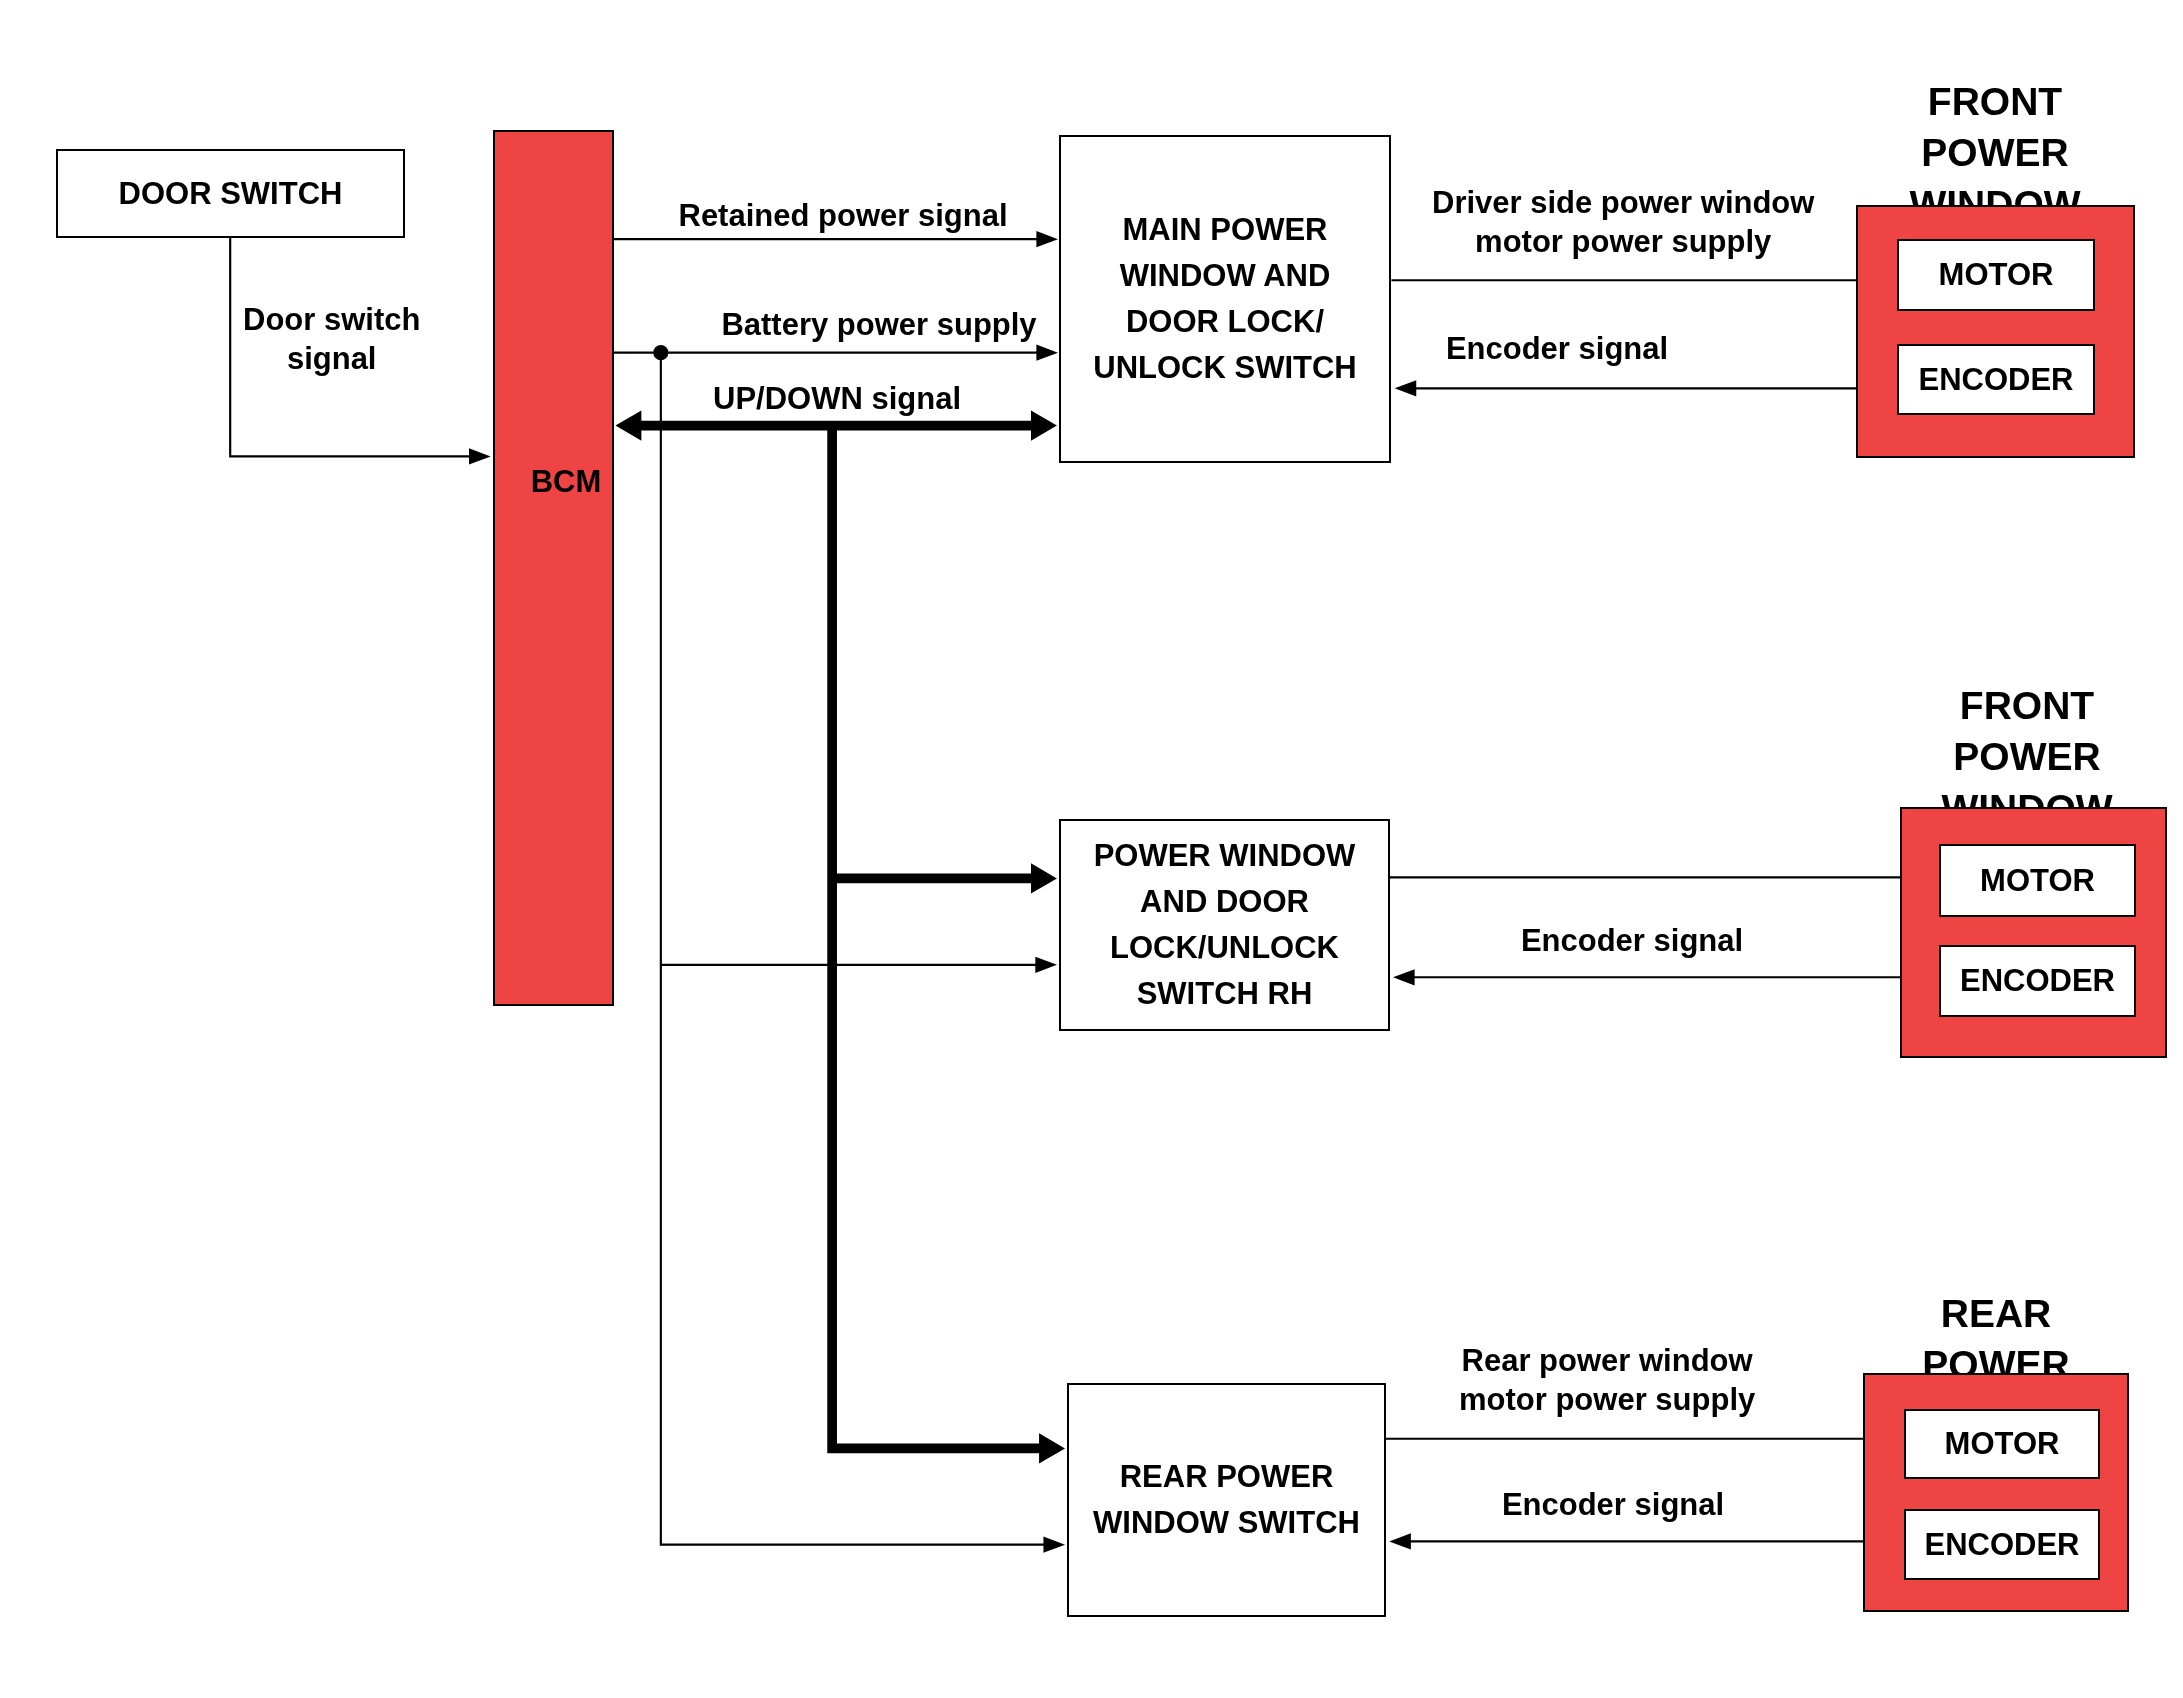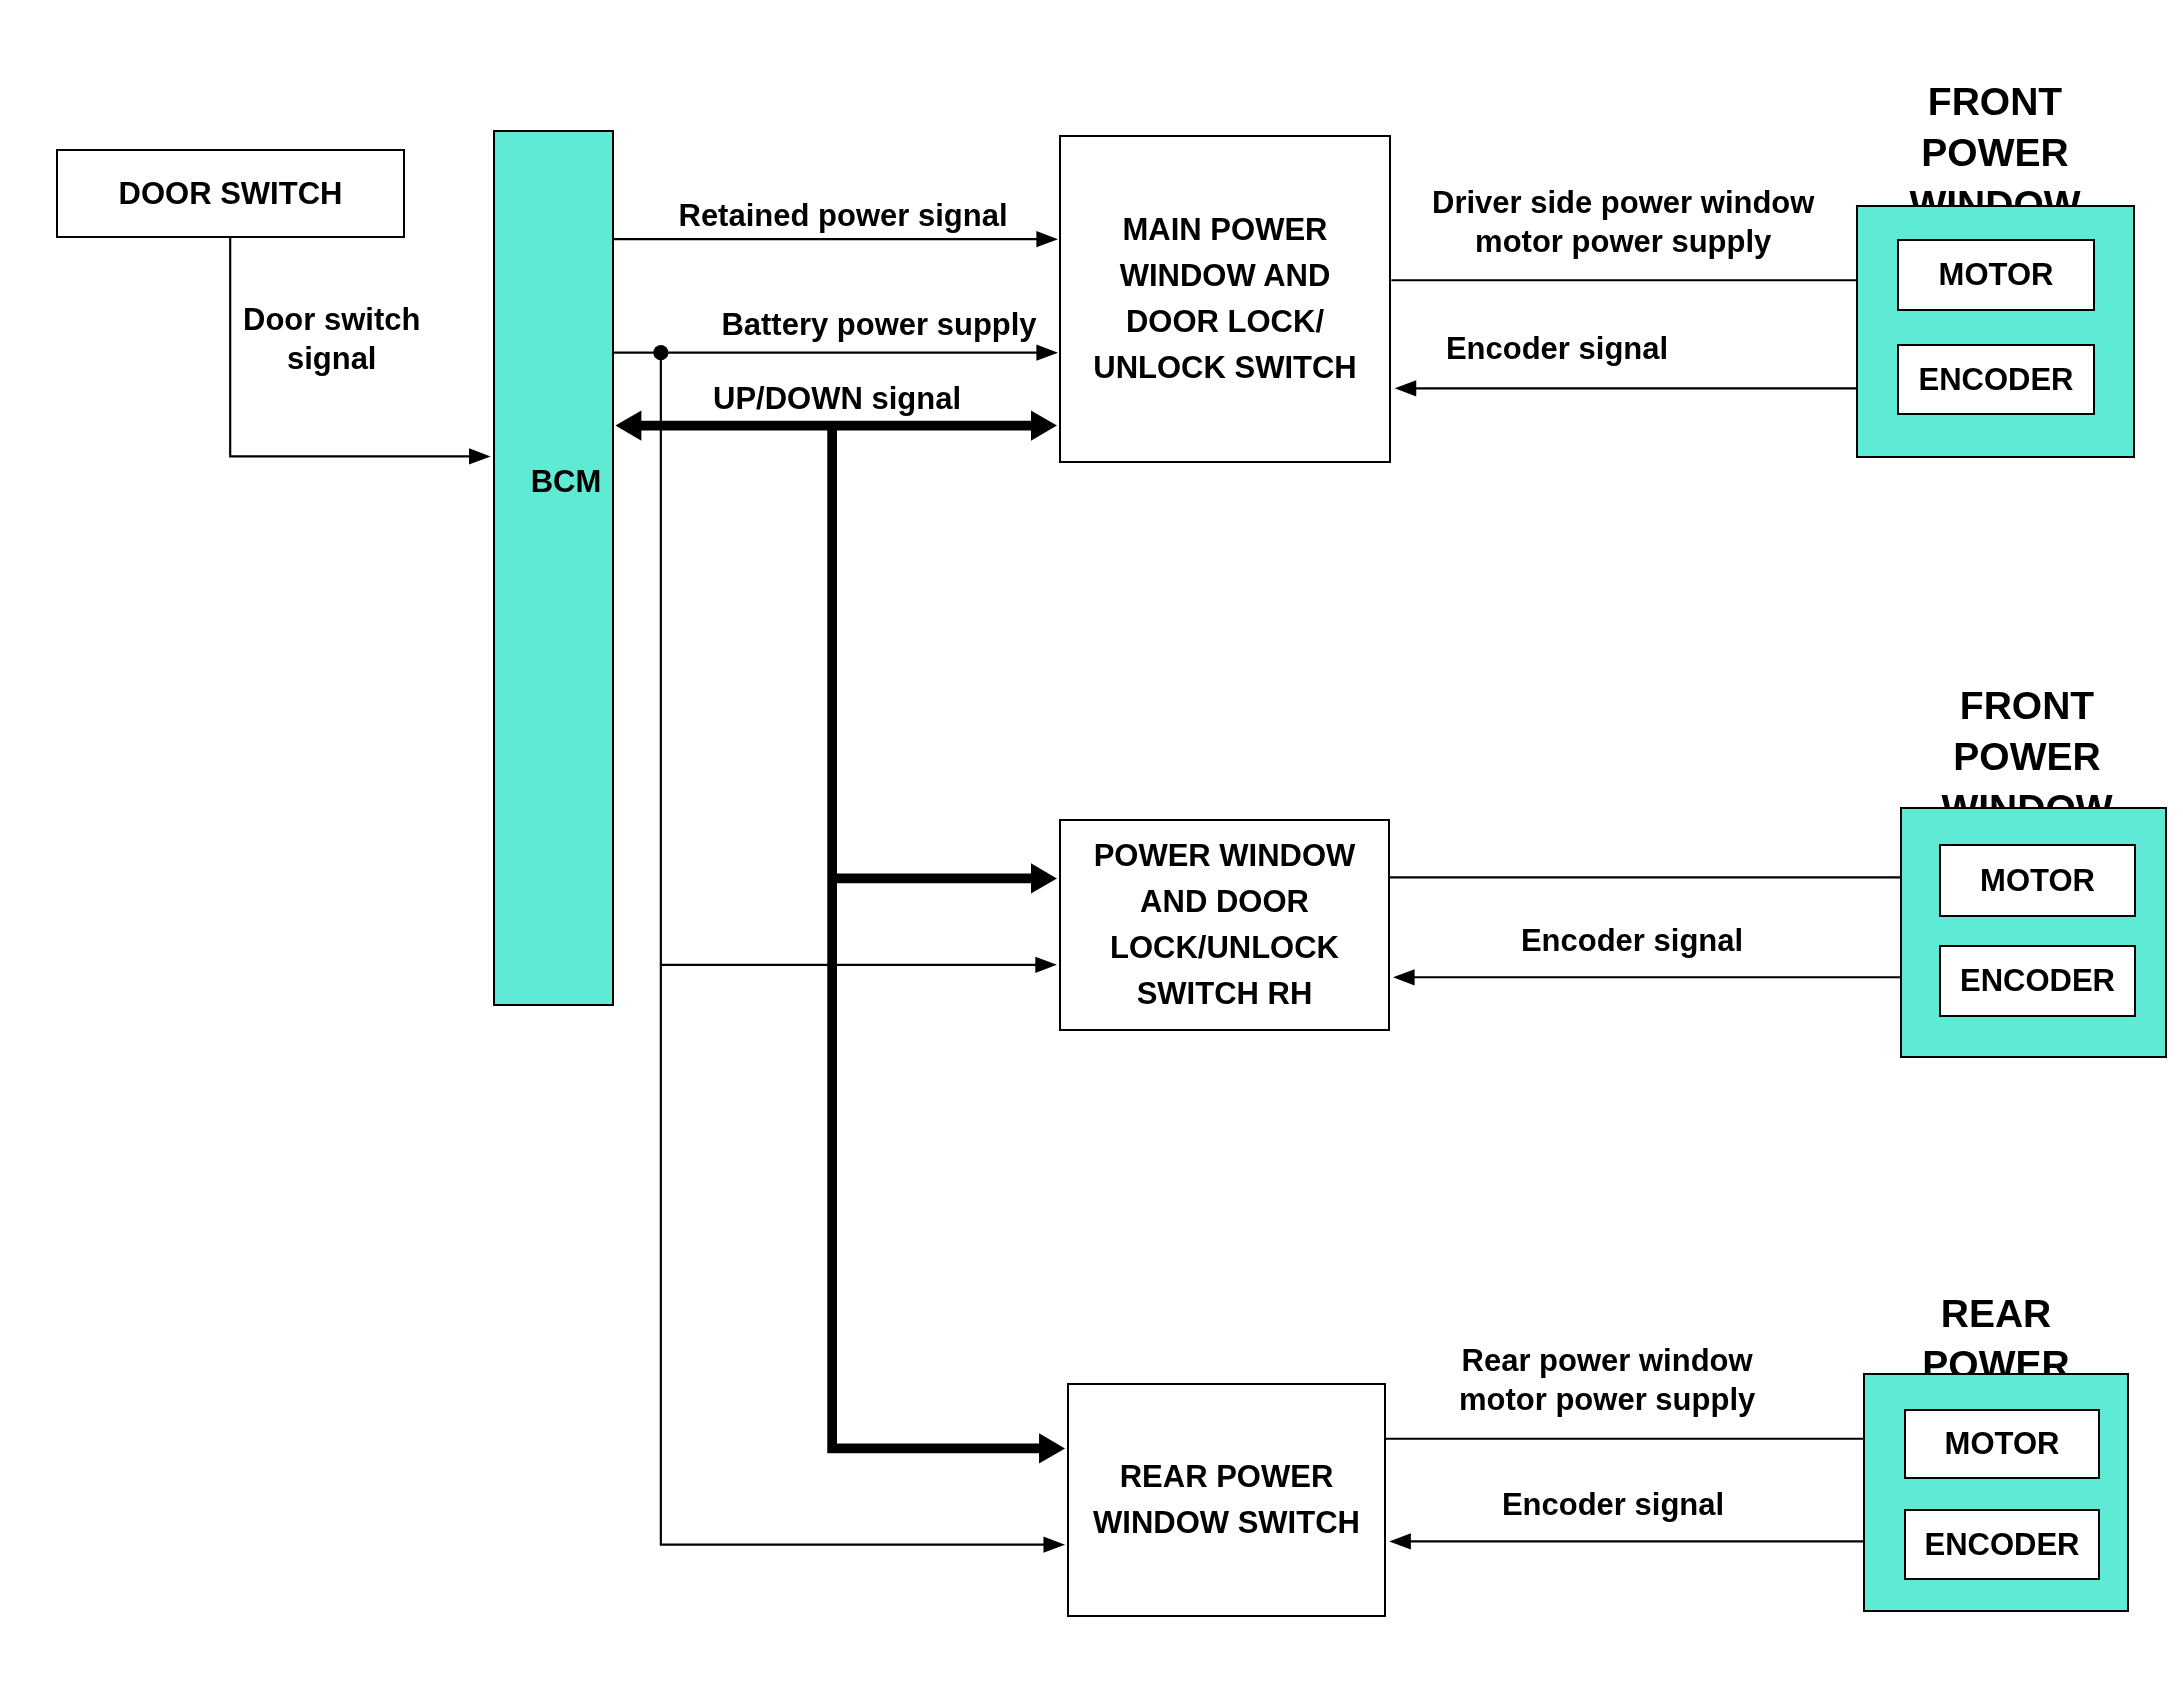--- a/index.html
+++ b/index.html
@@ -6,21 +6,21 @@
   #canvas{
     position:relative;width:2183px;height:1699px;background:#ffffff;
     font-family:"Liberation Sans",sans-serif;font-weight:700;color:#000000;overflow:hidden;
   }
   #wires{position:absolute;left:0;top:0;width:2183px;height:1699px;}
   .box{
     position:absolute;border:2.7px solid #000;background:#fff;box-sizing:border-box;
     display:flex;align-items:center;justify-content:center;text-align:center;
     font-size:31px;line-height:1.48;white-space:pre-line;
   }
-  .plainbox{position:absolute;border:2.7px solid #000;background:#5eead4;box-sizing:border-box;}
+  .plainbox{position:absolute;border:2.7px solid #000;background:#ef4444;box-sizing:border-box;}
   .sig{position:absolute;font-size:31px;line-height:1.26;white-space:pre-line;text-align:center;}
   .sig.centered{transform:translateX(-50%);text-align:center;}
   .title{position:absolute;font-size:39px;line-height:1.32;white-space:pre-line;transform:translateX(-50%);text-align:center;}
   .bcm-label{position:absolute;font-size:31px;text-align:center;}
 </style>
 </head>
 <body>
 
 <div id="canvas">
 

